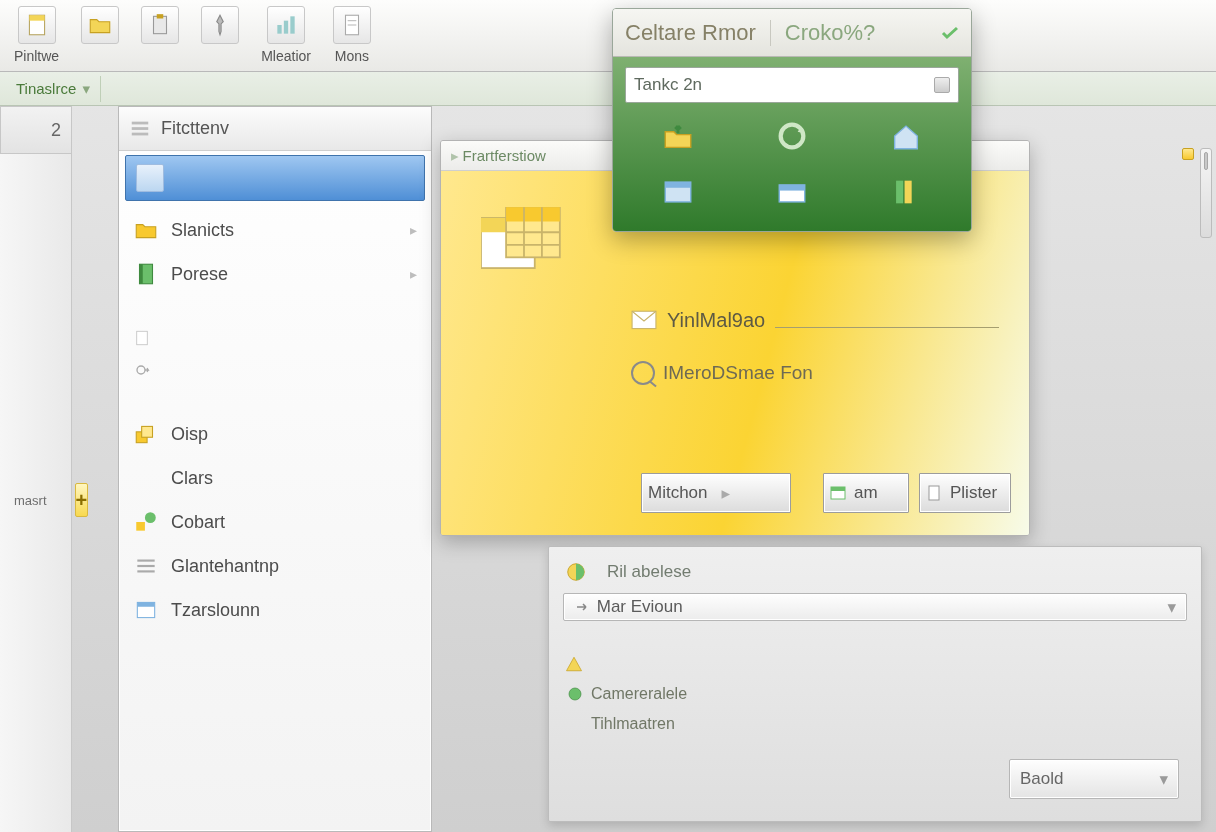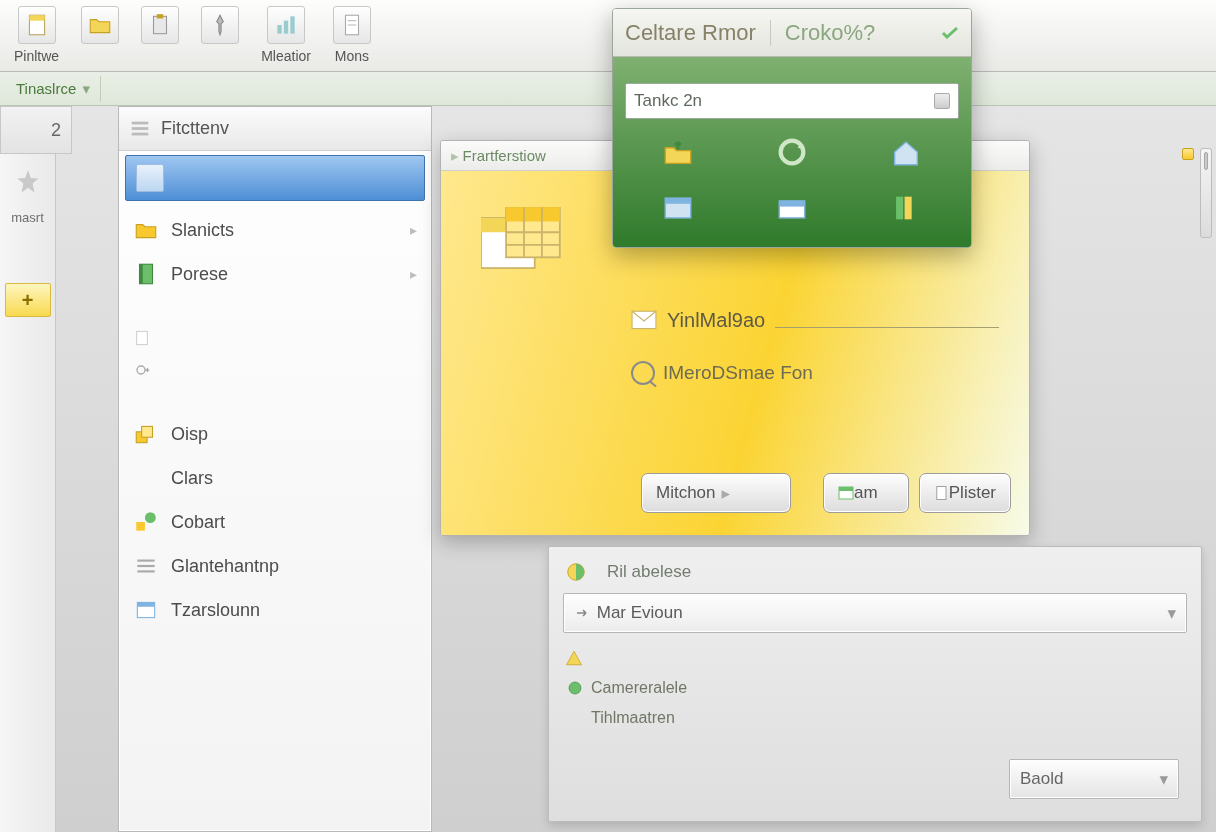--- a/index.html
+++ b/index.html
@@ -13,21 +13,21 @@
 
   
   .tabstrip { position:absolute; top:72px; left:0; height:34px; width:100%; background:linear-gradient(#e9efe6,#dfe7da); border-bottom:1px solid #b9c5b4; display:flex; align-items:center; padding-left:6px; }
   .tabstrip .tab { padding:4px 10px; color:#4a7a3a; font-size:15px; border-right:1px solid #bfcfb7; cursor:pointer; }
   .tabstrip .tab .c { color:#8aa77e; margin-left:2px; }
 
   
   .gutter { position:absolute; top:106px; left:0; width:72px; height:48px; background:linear-gradient(#f2f2f2,#e3e3e3); border:1px solid #c7c7c7; color:#666; font-size:18px; display:flex; align-items:center; justify-content:flex-end; padding-right:10px; }
 
   
-  .vbar { position:absolute; top:154px; left:0; width:56px; bottom:0; background:linear-gradient(90deg,#f6f6f6,#e9e9e9); border-right:1px solid #c7c7c7; display:flex; flex-direction:column; align-items:center; gap:14px; padding-top:14px; }
+  .vbar { position:absolute; top:154px; left:0; width:72px; bottom:0; background:linear-gradient(90deg,#f6f6f6,#e9e9e9); border-right:1px solid #c7c7c7; display:flex; align-items:center; gap:14px; padding-top:14px; }
   .vbar .star { width:28px; height:28px; fill:#c9c9c9; }
   .vbar .lbl { font-size:13px; color:#6e6e6e; }
   .vbar .yellowtag { width:46px; height:34px; background:linear-gradient(#fff6bf,#f8d94f); border:1px solid #d9b93f; border-radius:2px; display:flex; align-items:center; justify-content:center; color:#8a6d00; font-size:20px; font-weight:bold; }
 
   
   .sidepanel { position:absolute; top:106px; left:118px; width:314px; bottom:0; background:linear-gradient(#ffffff,#f3f3f3); border:1px solid #b9b9b9; box-shadow:inset 0 0 0 1px #fff; }
   .sidepanel .hdr { height:44px; background:linear-gradient(#fcfcfc,#e8e8e8); border-bottom:1px solid #cfcfcf; display:flex; align-items:center; gap:10px; padding-left:10px; color:#555; font-size:18px; }
   .sidepanel .hdr .micon{ width:22px; height:22px; }
   .sidepanel .blue { height:46px; background:linear-gradient(#9fc7f1,#4f8fd6); margin:4px 6px; border:1px solid #3f73ac; border-radius:2px; display:flex; align-items:center; padding-left:10px; }
   .sidepanel .blue .bicon{ width:28px;height:28px; background:linear-gradient(#e8f1fb,#bcd7f1); border:1px solid #9fbce0; border-radius:2px;}
@@ -36,50 +36,50 @@
   .ticon{ width:26px; height:26px; flex:0 0 26px; display:flex; align-items:center; justify-content:center;}
   .ticon svg{width:100%;height:100%;}
   .tchev{ margin-left:auto; color:#bdbdbd; font-size:14px;}
   .tsep{ height:24px; }
   .smallrow{ font-size:15px; color:#7a7a7a; height:30px; padding-left:8px; display:flex; align-items:center; gap:10px;}
 
   
   .drop { position:absolute; top:8px; left:612px; width:360px; border:1px solid #9aa79a; border-radius:4px; box-shadow:0 8px 24px rgba(0,0,0,.3); overflow:hidden; z-index:50;}
   .drop .dtitle{ height:48px; background:linear-gradient(#f6f6f2,#e4e4de); border-bottom:1px solid #b9b9b4; display:flex; align-items:center; padding:0 12px; gap:14px; color:#868167; font-size:22px;}
   .drop .dtitle .sep{ width:1px; height:26px; background:#c8c8c0;}
-  .drop .dbody{ background:linear-gradient(#7fb071,#2f7a2b); padding:26px 12px 16px 12px;}
+  .drop .dbody{ background:linear-gradient(#7fb071,#2f7a2b); padding:10px 12px 16px 12px;}
   .drop .dinput{ height:36px; background:#fff; border:1px solid #9aa79a; border-radius:2px; display:flex; align-items:center; padding:0 8px; color:#5f6a5f; font-size:17px;}
   .drop .dinput .dsmico{ width:16px; height:16px; margin-left:auto; background:linear-gradient(#eee,#ccc); border:1px solid #aaa; border-radius:2px;}
   .drop .grid{ display:grid; grid-template-columns:repeat(3,1fr); gap:22px 28px; padding:16px 10px 6px 10px;}
   .drop .gcell{ display:flex; align-items:center; justify-content:center;}
   .drop .gcell .gicon{ width:34px; height:34px;}
 
   
   .ypanel{ position:absolute; top:140px; left:440px; width:590px; height:396px; border:1px solid #b3b3b3; border-radius:3px; box-shadow:0 6px 20px rgba(0,0,0,.25); overflow:hidden;}
   .ypanel .ytitle{ height:30px; background:linear-gradient(#fbfbf9,#ececea); border-bottom:1px solid #cfcfcf; display:flex; align-items:center; padding-left:10px; color:#6c8a64; font-size:15px;}
   .ypanel .ytitle .c{ color:#b0c3aa; margin-right:4px;}
   .ypanel .ybody{ position:relative; height:calc(100% - 30px); background:linear-gradient(105deg,#ffe88e 0%,#fbd433 55%,#f7fbe9 100%);}
   .ypanel .bigico{ position:absolute; top:36px; left:40px; width:86px; height:72px;}
   .ypanel .row1{ position:absolute; top:138px; left:190px; right:30px; display:flex; align-items:center; gap:10px; color:#5e5a44; font-size:20px;}
   .ypanel .row1 .rico{width:26px;height:22px;}
   .ypanel .row1 .uline{ flex:1; height:1px; background:#a59e6f; align-self:flex-end; margin-bottom:4px;}
   .ypanel .row2{ position:absolute; top:190px; left:190px; display:flex; align-items:center; gap:8px; color:#6e6a54; font-size:19px;}
   .ypanel .row2 .rico{ width:24px;height:24px; border:2px solid #8a8a8a; border-radius:50%; position:relative;}
   .ypanel .row2 .rico::after{content:""; position:absolute; width:8px;height:2px;background:#8a8a8a; bottom:-2px; right:-4px; transform:rotate(40deg);}
-  .ypanel .btn{ position:absolute; height:40px; border:1px solid #9c9c9c; background:linear-gradient(#fefefe,#dcdcdc); border-radius:7px; display:flex; align-items:center; padding:0 14px; color:#555; font-size:17px; cursor:pointer; box-shadow:inset 0 0 0 1px #fff;}
+  .ypanel .btn{ position:absolute; height:40px; border:1px solid #9c9c9c; background:linear-gradient(#fefefe,#dcdcdc); border-radius:1px; display:flex; align-items:center; gap:8px; padding:0 6px; color:#555; font-size:17px; cursor:pointer; box-shadow:inset 0 0 0 1px #fff;}
   .ypanel .btn .bico{width:16px;height:16px;}
   .ypanel .btn .car{ color:#aaa; margin-left:6px;}
   .ypanel .btn-m{ bottom:22px; left:200px; width:150px;}
   .ypanel .btn-a{ bottom:22px; right:120px; width:86px;}
   .ypanel .btn-p{ bottom:22px; right:18px; width:92px;}
 
   
   .gpanel{ position:absolute; top:546px; left:548px; right:14px; bottom:10px; background:linear-gradient(#efefef,#dedede); border:1px solid #bcbcbc; border-radius:2px; padding:10px 14px; box-shadow:0 4px 10px rgba(0,0,0,.15);}
   .gpanel .ghdr{ display:flex; align-items:center; gap:20px; color:#727c70; font-size:17px; padding:4px 0 10px 2px;}
-  .gpanel .gsel{ height:40px; background:linear-gradient(#fefefe,#ececec); border:1px solid #b6b6b6; border-radius:2px; display:flex; align-items:center; padding:4px 10px; color:#5b5b5b; font-size:17px; box-shadow:inset 0 0 0 1px #fff; margin-bottom:10px;}
+  .gpanel .gsel{ height:28px; background:linear-gradient(#fefefe,#ececec); border:1px solid #b6b6b6; border-radius:2px; display:flex; align-items:center; padding:4px 10px; color:#5b5b5b; font-size:17px; box-shadow:inset 0 0 0 1px #fff; margin-bottom:28px;}
   .gpanel .gsel .car{ margin-left:auto; color:#9a9a9a;}
   .gpanel .grow{ display:flex; align-items:center; gap:8px; color:#5d6258; font-size:17px; padding:6px 2px;}
   .gpanel .grow.s2{ font-size:16px; color:#707766; padding-left:4px;}
   .gpanel .gsel2{ position:absolute; right:22px; bottom:22px; width:170px; height:40px; background:linear-gradient(#fefefe,#e4e4e4); border:1px solid #b6b6b6; border-radius:2px; display:flex; align-items:center; padding:0 10px; color:#666; font-size:17px; box-shadow:inset 0 0 0 1px #fff;}
   .gpanel .gsel2 .car{ margin-left:auto; color:#9a9a9a;}
 
   
   .scroll{ position:absolute; top:148px; right:4px; width:12px; height:90px; background:linear-gradient(#f5f5f5,#dcdcdc); border:1px solid #bcbcbc; border-radius:3px;}
   .scroll .th{ margin:3px; height:18px; background:#c9c9c9; border:1px solid #a8a8a8; border-radius:2px;}
 

